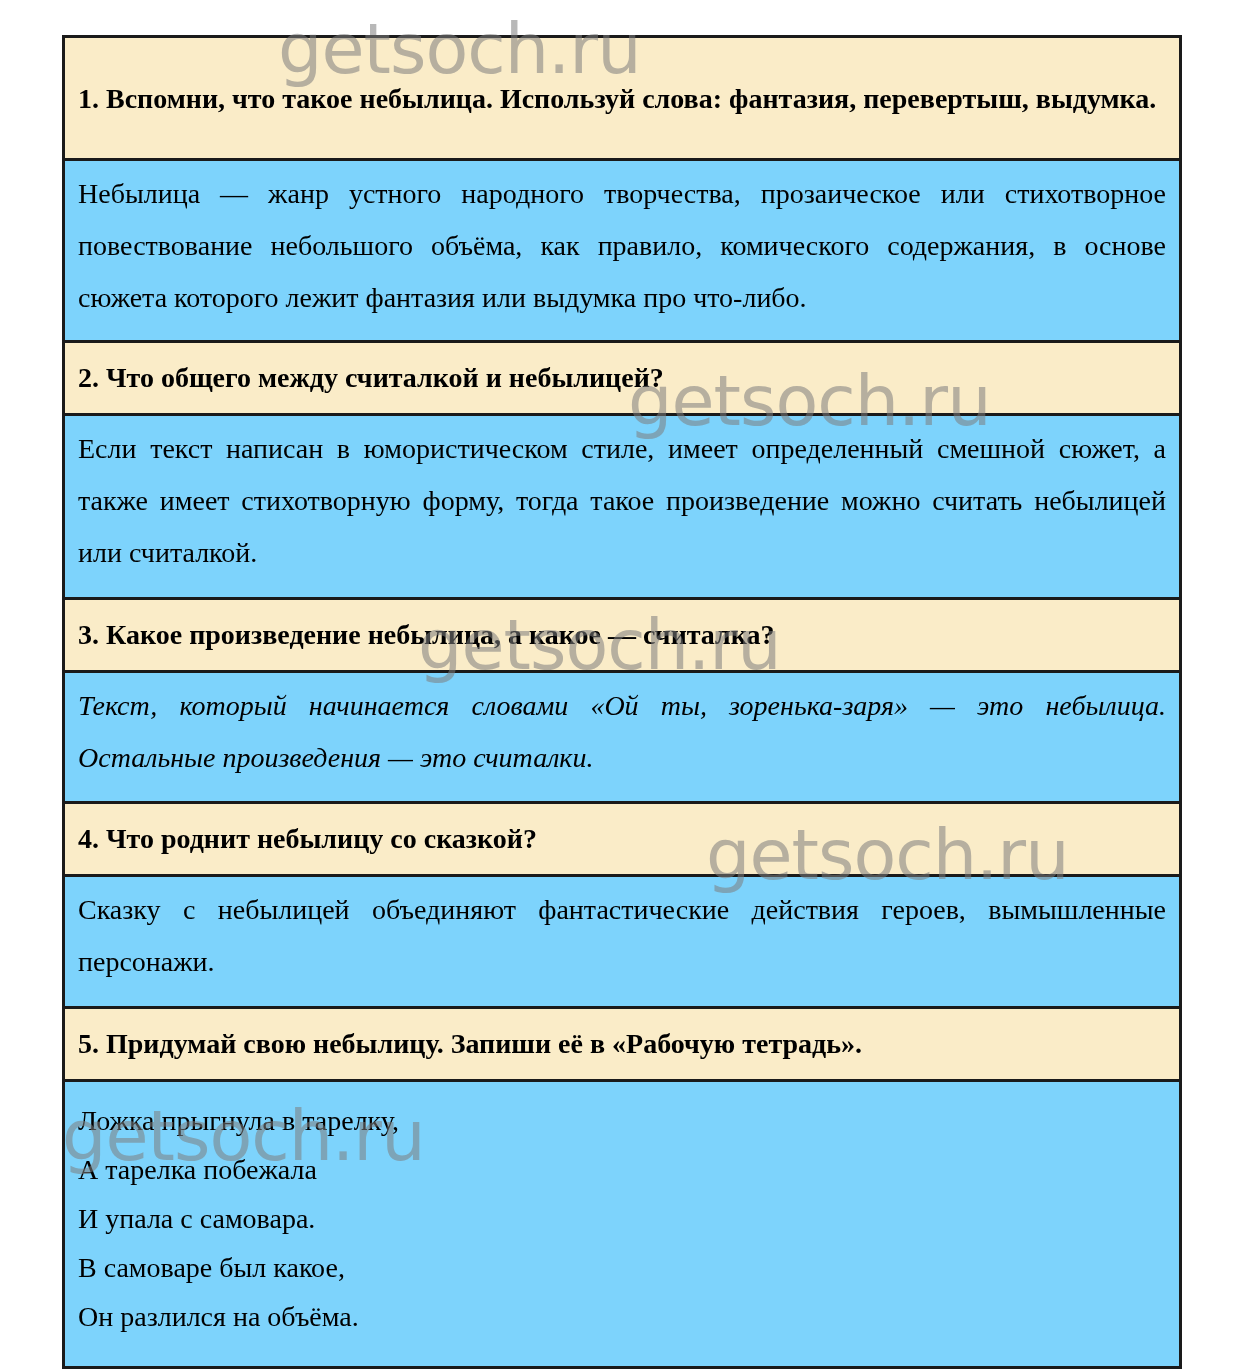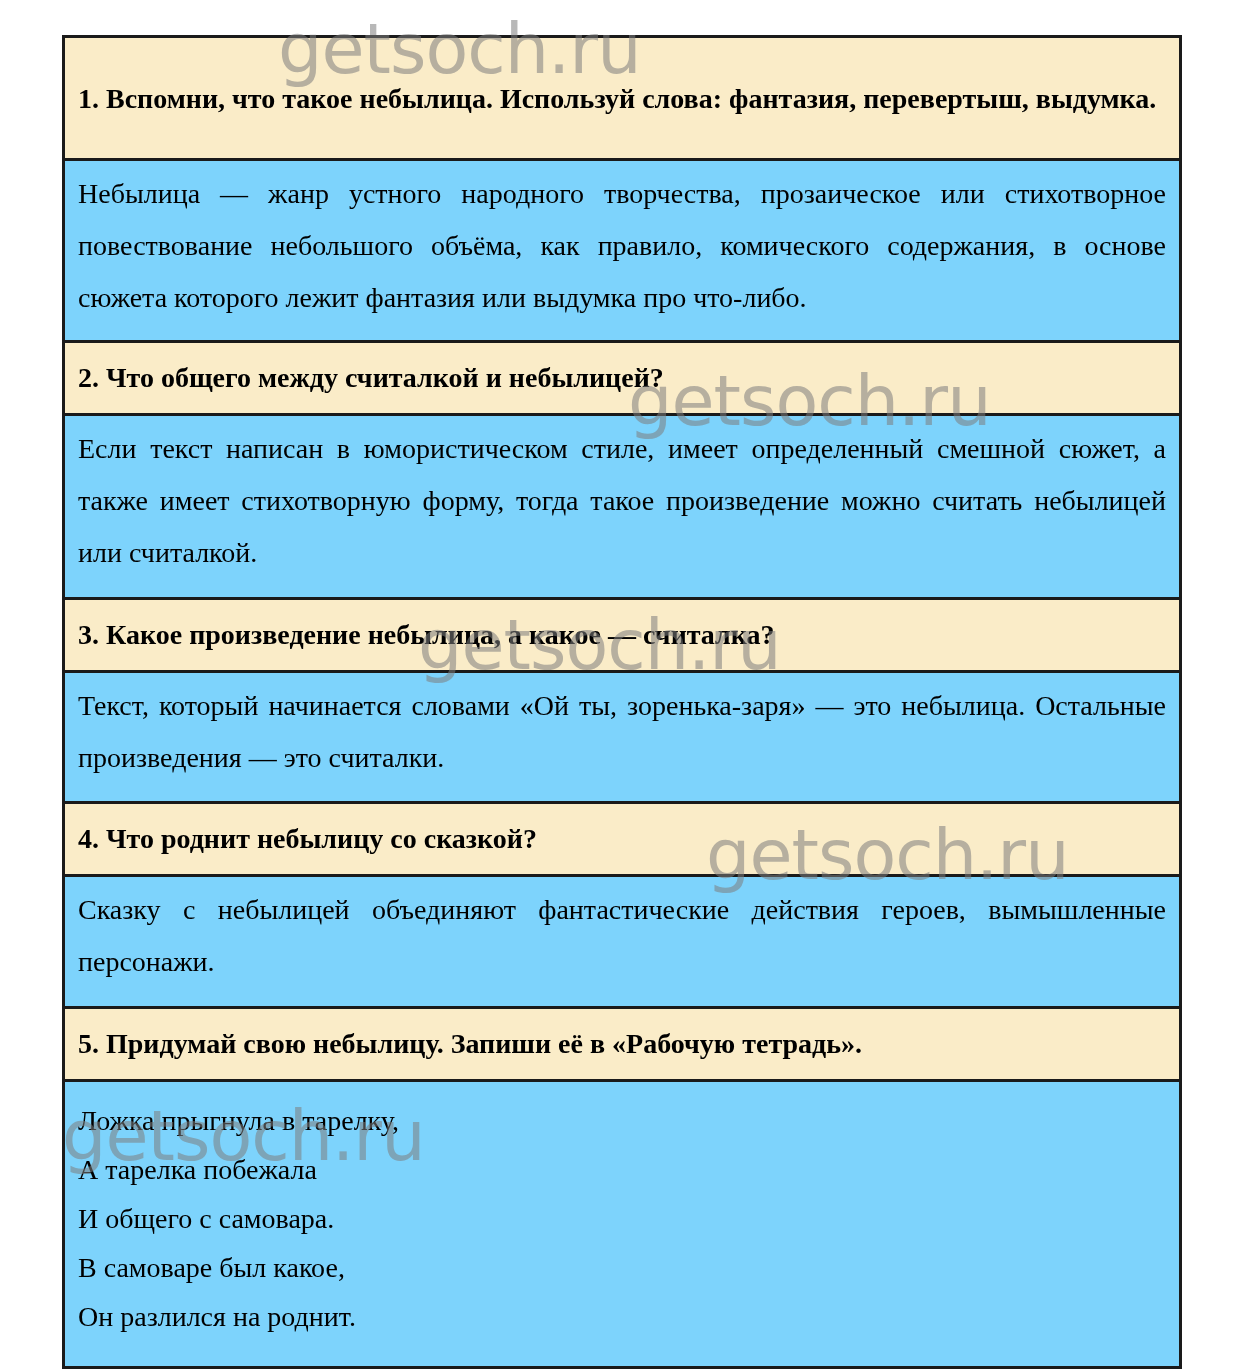--- a/index.html
+++ b/index.html
@@ -47,21 +47,21 @@
   }
   td.a {
     background: #7dd3fc;
     vertical-align: top;
     text-align: justify;
     line-height: 52px;
     padding-top: 7px;
   }
   td.h172 { height: 172px; }
   td.h174 { height: 174px; font-family: Liberation Serif, serif; }
-  td.h121 { height: 121px; }
+  td.h121 { height: 121px; font-style: italic; }
   td.h122 { height: 122px; font-family: Liberation Serif, serif; }
   td.h68  { height: 68px; }
   td.h70  { height: 70px; }
   td.poem {
     background: #7dd3fc;
     vertical-align: top;
     text-align: left;
     height: 270px;
     padding-top: 14px;
   }
@@ -117,23 +117,23 @@
     <tr>
       <td class="a h122">Сказку с небылицей объединяют фантастические действия героев, вымышленные персонажи.</td>
     </tr>
     <tr>
       <td class="q single h70">5. Придумай свою небылицу. Запиши её в «Рабочую тетрадь».</td>
     </tr>
     <tr>
       <td class="poem">
         <div class="poem-line">Ложка прыгнула в тарелку,</div>
         <div class="poem-line">А тарелка побежала</div>
-        <div class="poem-line">И общего с самовара.</div>
+        <div class="poem-line">И упала с самовара.</div>
         <div class="poem-line">В самоваре был какое,</div>
-        <div class="poem-line">Он разлился на роднит.</div>
+        <div class="poem-line">Он разлился на объёма.</div>
       </td>
     </tr>
   </tbody>
     </table>
 
   <div class="wm wm1">getsoch.ru</div>
   <div class="wm wm2">getsoch.ru</div>
   <div class="wm wm3">getsoch.ru</div>
   <div class="wm wm4">getsoch.ru</div>
   <div class="wm wm5">getsoch.ru</div>

